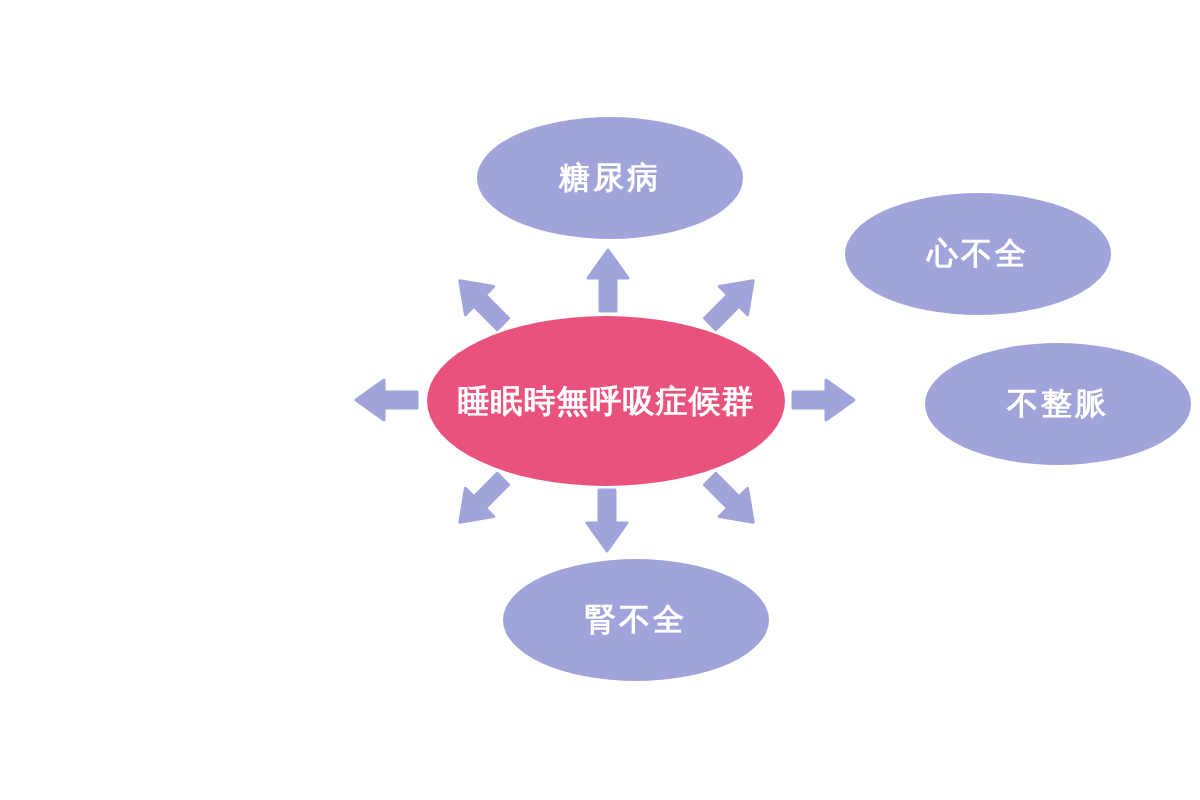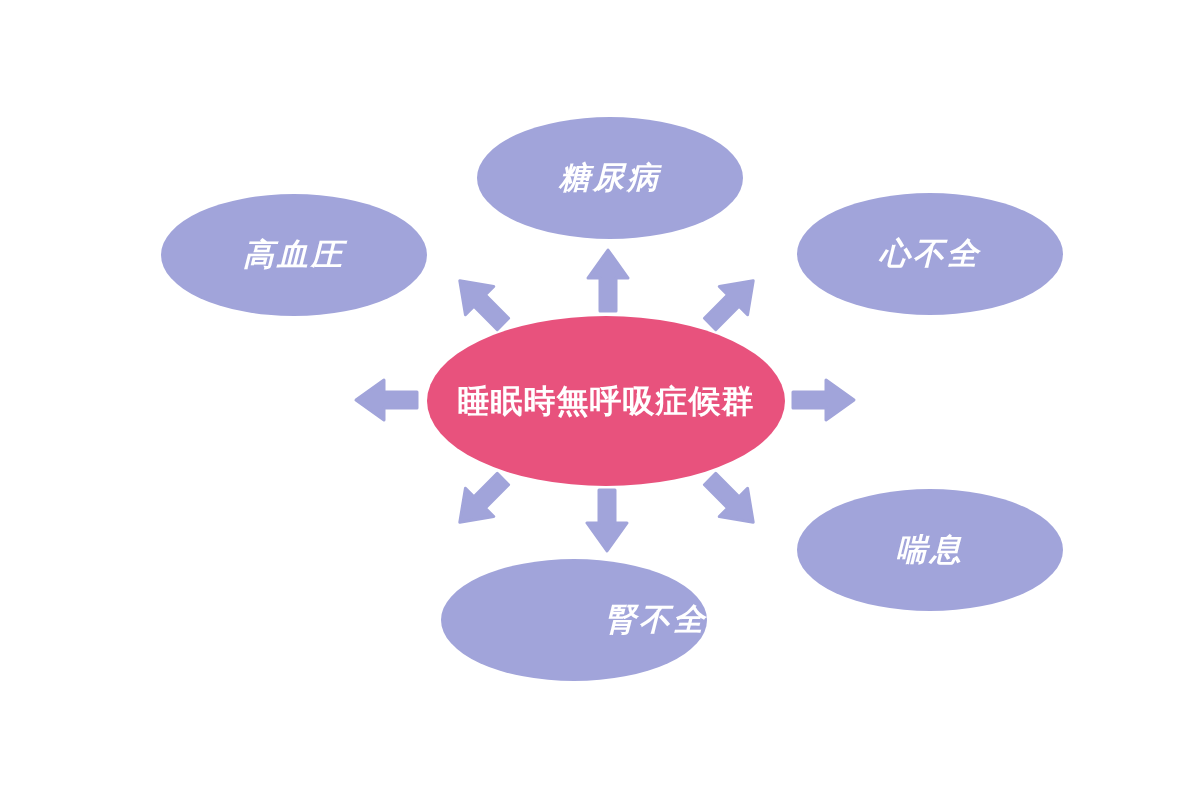--- a/index.html
+++ b/index.html
@@ -25,21 +25,20 @@
     justify-content: center;
     border-radius: 50%;
     transform: translate(-50%, -50%);
     text-align: center;
   }
   .satellite {
     width: 266px;
     height: 122px;
     background: var(--satellite-fill);
     z-index: 1;
-    font-style: italic;
   }
   .center-node {
     width: 358px;
     height: 170px;
     background: var(--center-fill);
     flex-direction: row;
     z-index: 3;
   }
   .label {
     color: var(--label-text);
@@ -52,26 +51,26 @@
     color: var(--label-text);
     font-weight: bold;
     font-size: 32px;
     letter-spacing: 1px;
     line-height: 1.28;
     white-space: nowrap;
   }
   
   .pos-top         { left: 610px;  top: 178px; }
   .pos-upper-left  { left: 294px;  top: 255px; }
-  .pos-upper-right { left: 930px;  top: 254px; }
+  .pos-upper-right { left: 978px;  top: 254px; }
   .pos-left        { left: 146px;  top: 404px; }
   .pos-right       { left: 1058px; top: 404px; }
   .pos-lower-left  { left: 297px;  top: 551px; }
   .pos-lower-right { left: 930px;  top: 550px; }
-  .pos-bottom      { left: 574px;  top: 620px; justify-content: flex-end; }
+  .pos-bottom      { left: 636px;  top: 620px; }
   .pos-center      { left: 606px;  top: 401px; }
   
   .arrow {
     position: absolute;
     width: 66px;
     height: 48px;
     z-index: 2;
   }
   .arrow svg { display: block; }
   .arrow-up        { left: 608px; top: 280px; transform: translate(-50%,-50%) rotate(-90deg); }
@@ -85,34 +84,31 @@
 </style>
 </head>
 <body>
 
 <div class="canvas">
 
   <div class="node satellite pos-top">
     <span class="label">糖尿病</span>
   </div>
 
-  <div class="node satellite pos-upper-left">
-    <span class="label">高血圧</span>
-  </div>
 
   <div class="node satellite pos-upper-right">
     <span class="label">心不全</span>
   </div>
 
 
+  <div class="node satellite pos-right">
+    <span class="label">不整脈</span>
+  </div>
 
 
-  <div class="node satellite pos-lower-right">
-    <span class="label">喘息</span>
-  </div>
 
   <div class="node satellite pos-bottom">
     <span class="label">腎不全</span>
   </div>
 
   <div class="arrow arrow-up">
     <svg viewBox="0 0 66 48" width="66" height="48">
         <polygon points="2,16 35,16 35,4 63,24 35,44 35,32 2,32" fill="var(--arrow-fill)" stroke="var(--arrow-fill)" stroke-width="3" stroke-linejoin="round"></polygon>
       </svg>
   </div>

